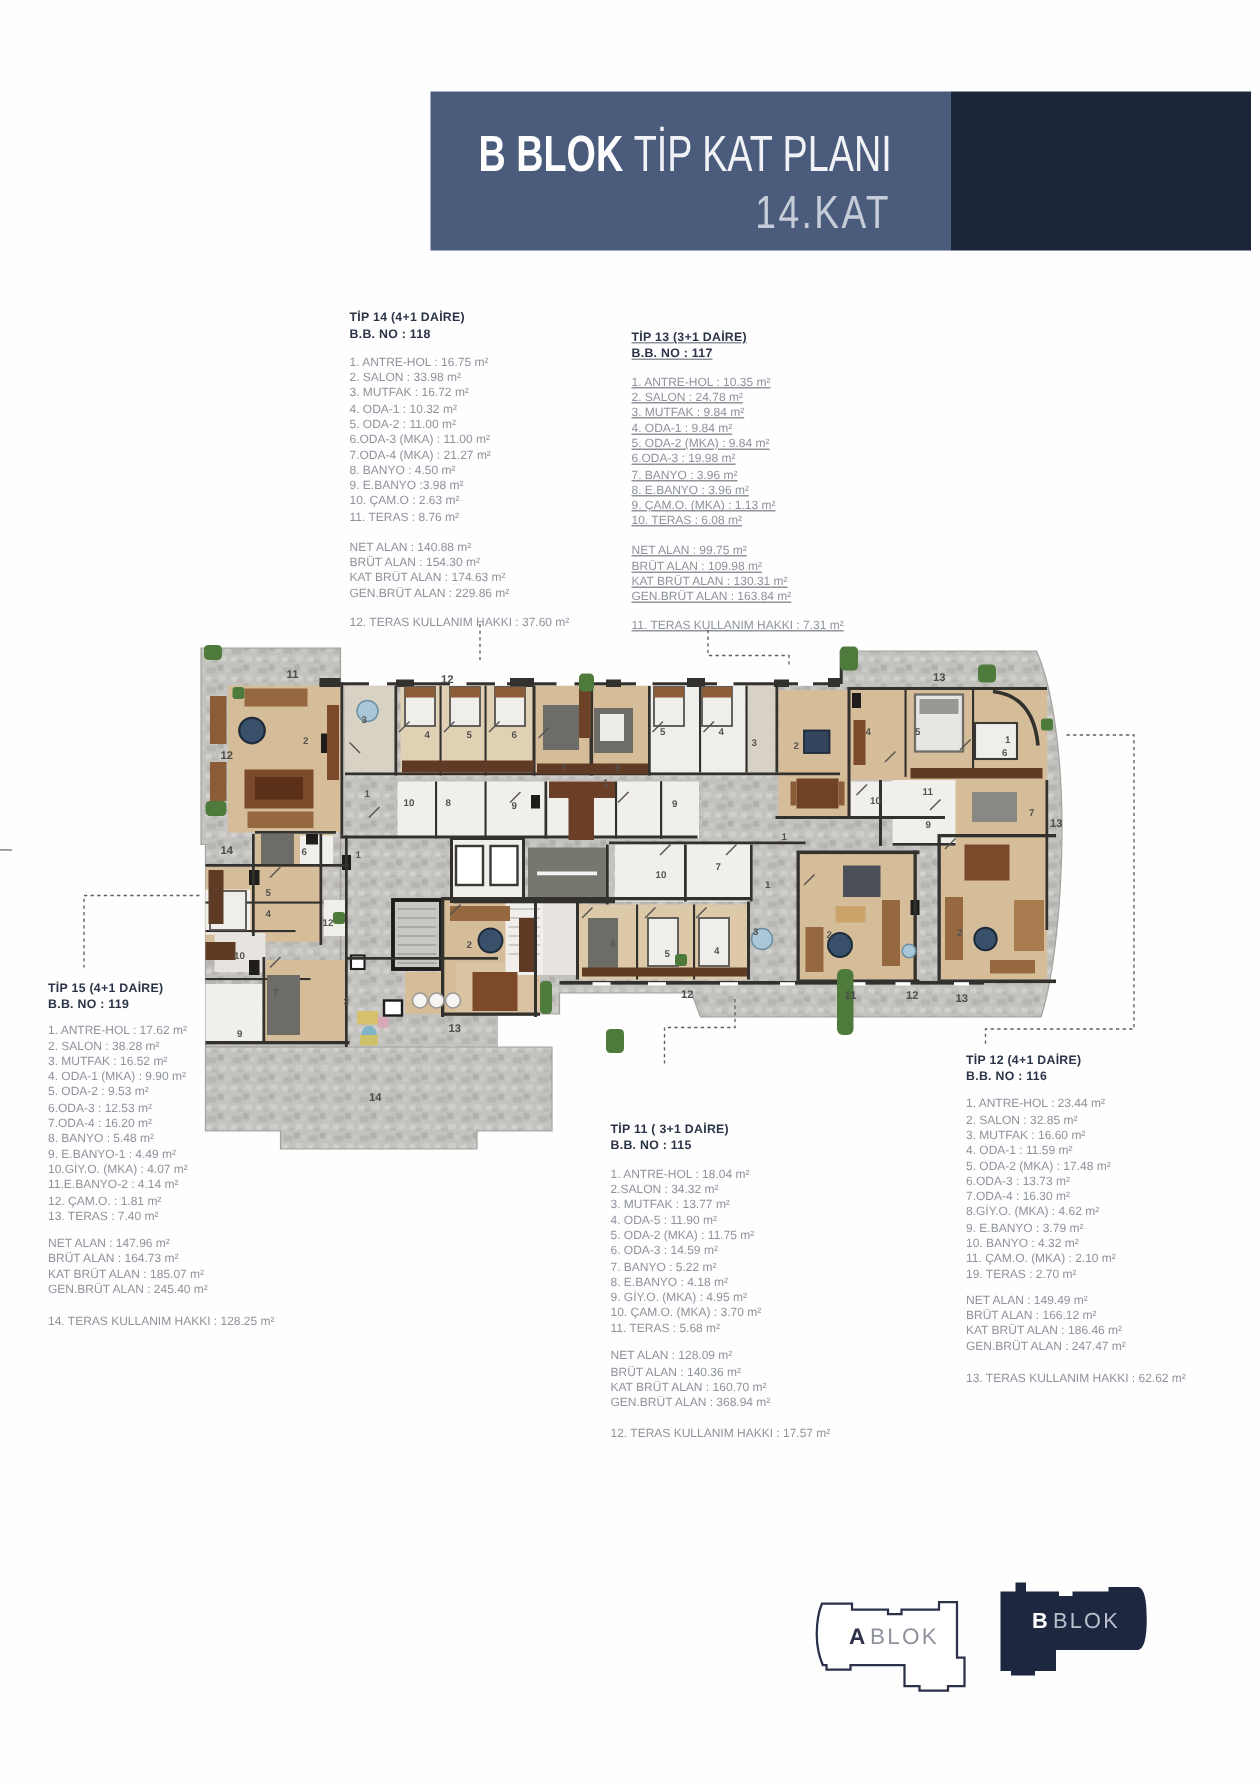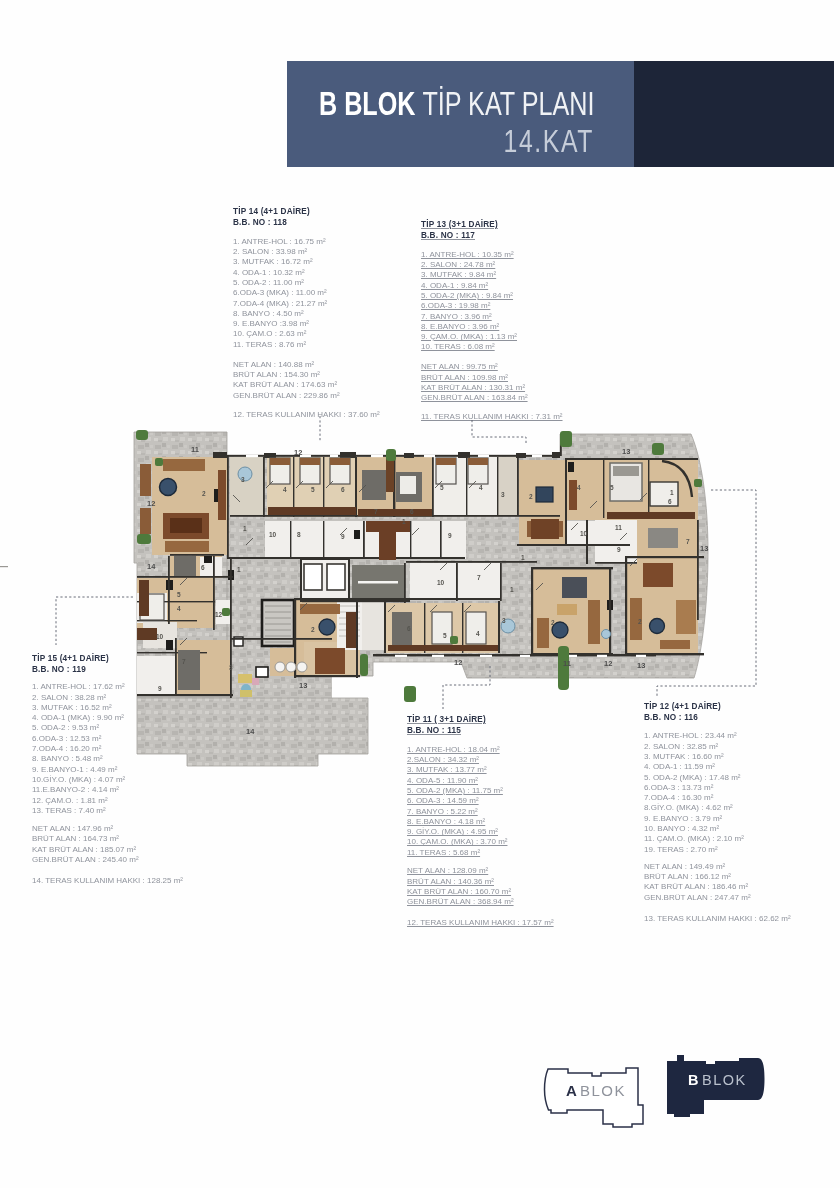--- a/index.html
+++ b/index.html
@@ -91,21 +91,21 @@
 <div>13. TERAS : 7.40 m²</div>
 <div class="sp" style="height:7.9px;"></div>
 <div>NET ALAN : 147.96 m²</div>
 <div>BRÜT ALAN : 164.73 m²</div>
 <div>KAT BRÜT ALAN : 185.07 m²</div>
 <div>GEN.BRÜT ALAN  : 245.40 m²</div>
 <div class="sp" style="height:10.8px;"></div>
 <div>14. TERAS KULLANIM HAKKI : 128.25 m²</div>
 </div>
 
-<div class="abs tb" style="left:407px;top:715px;text-decoration:underline;">
+<div class="abs tb" style="left:407px;top:748px;">
 <div class="hd">TİP 11 ( 3+1 DAİRE)</div>
 <div class="hd">B.B. NO : 115</div>
 <div class="sp" style="height:8.8px;"></div>
 <div>1. ANTRE-HOL : 18.04 m²</div>
 <div>2.SALON : 34.32 m²</div>
 <div>3. MUTFAK : 13.77 m²</div>
 <div>4. ODA-5 : 11.90 m²</div>
 <div>5. ODA-2 (MKA) : 11.75 m²</div>
 <div>6. ODA-3 : 14.59 m²</div>
 <div>7. BANYO : 5.22 m²</div>

